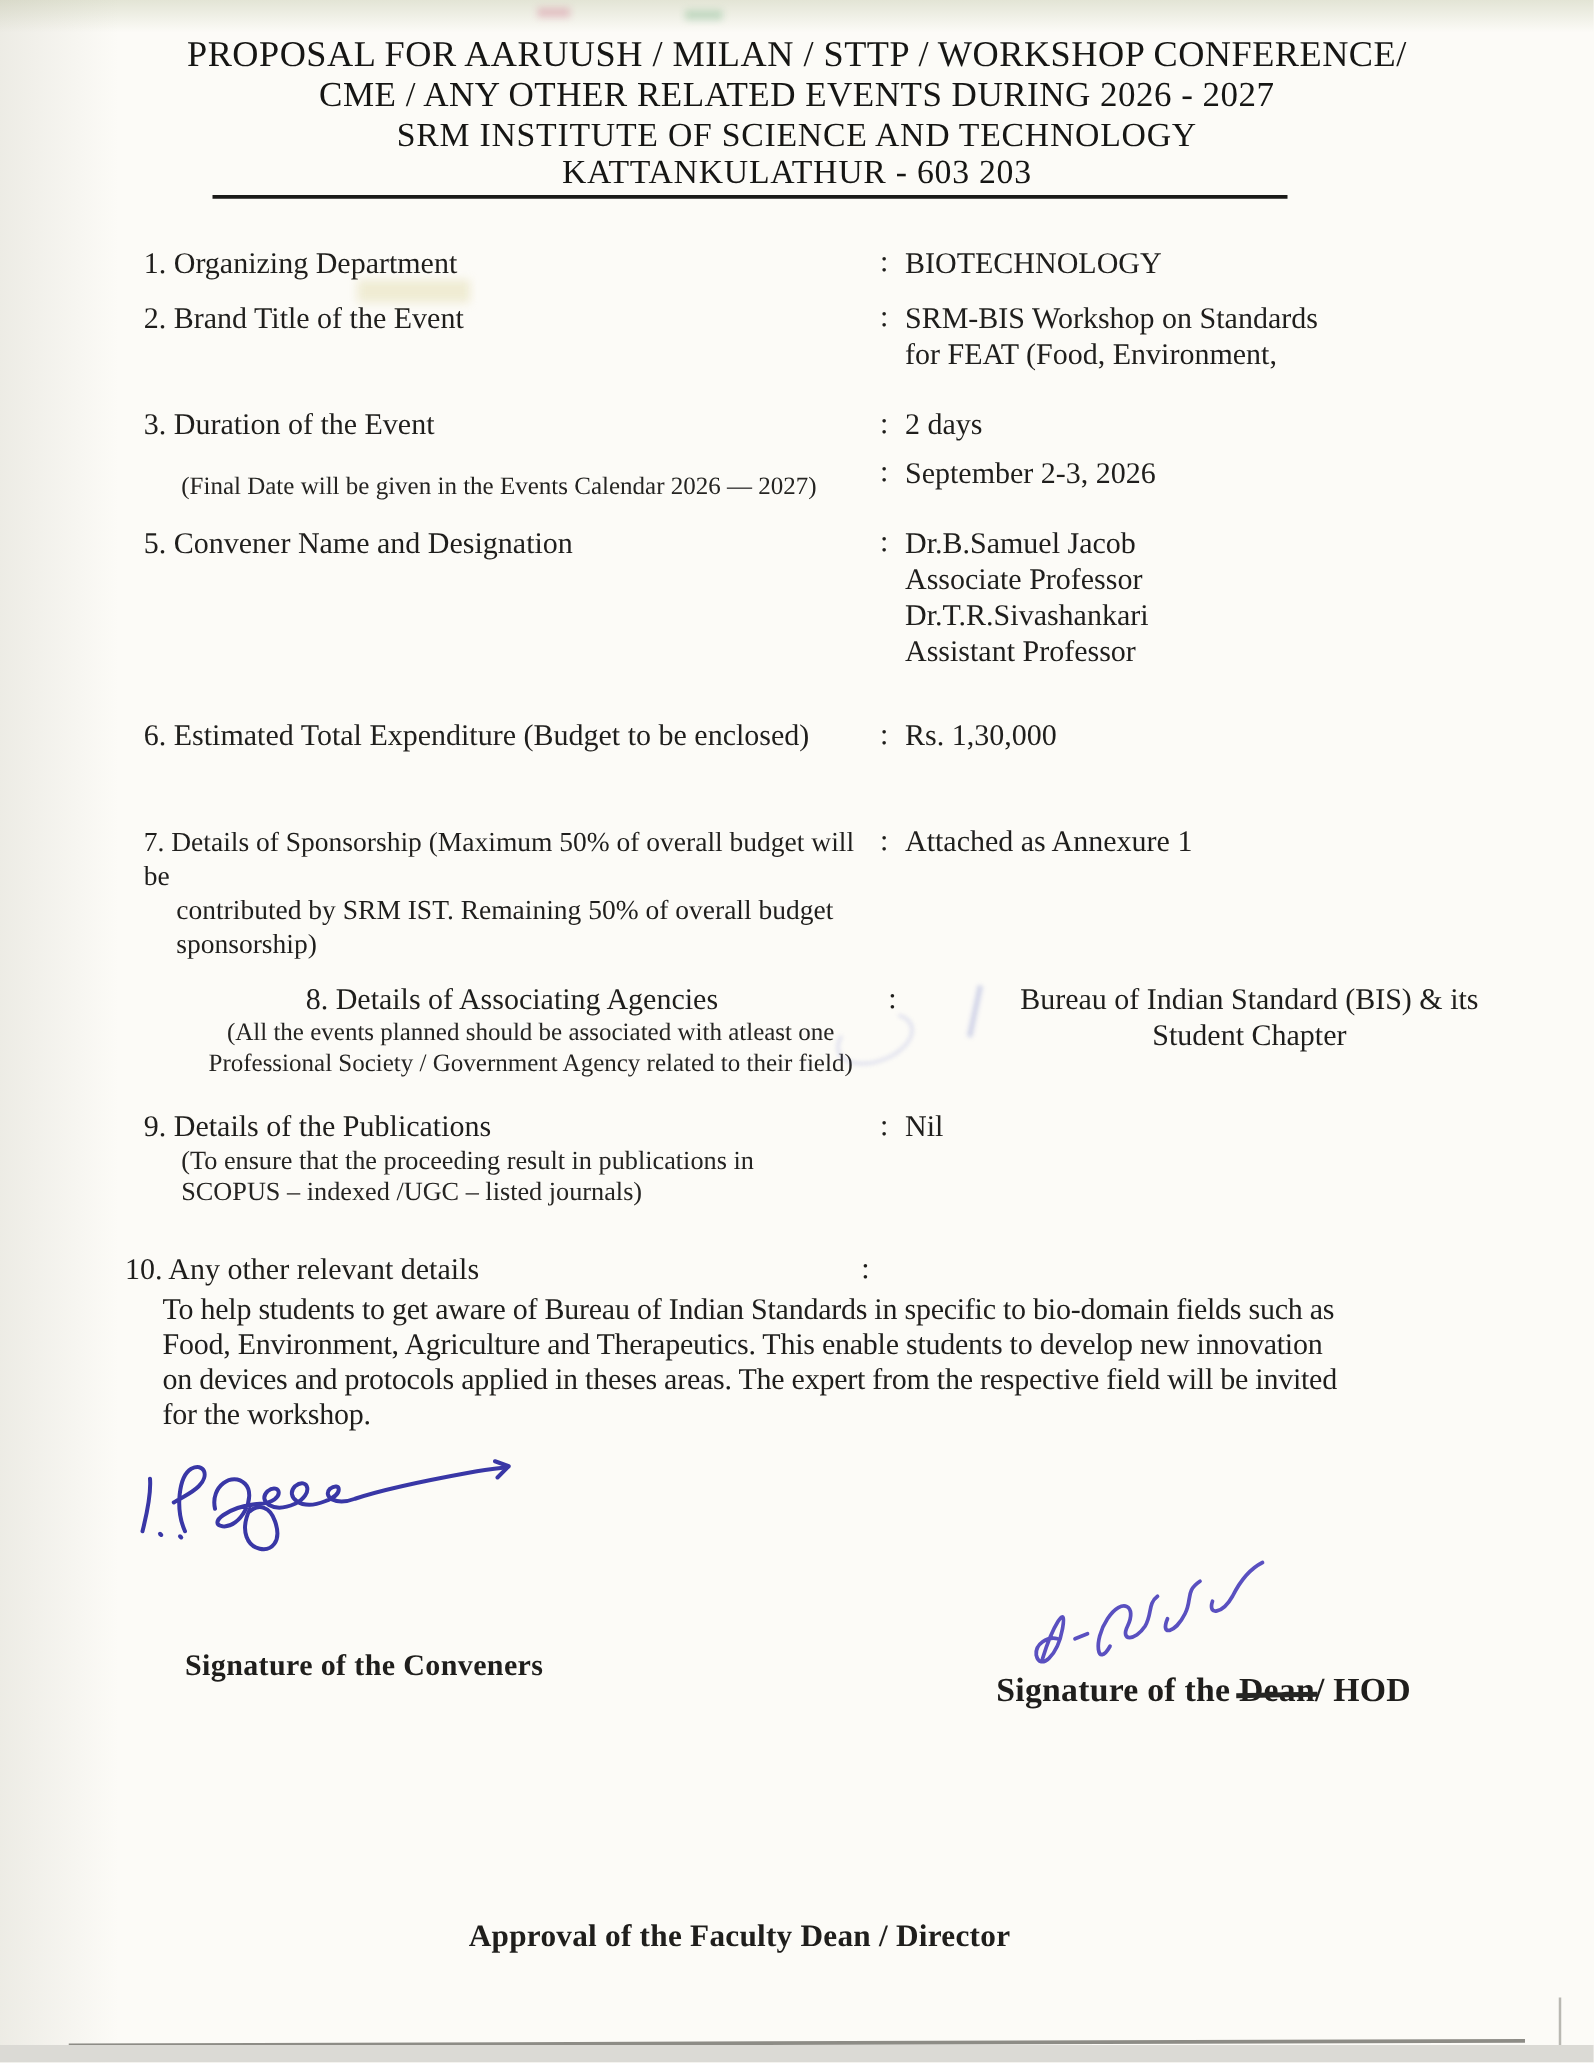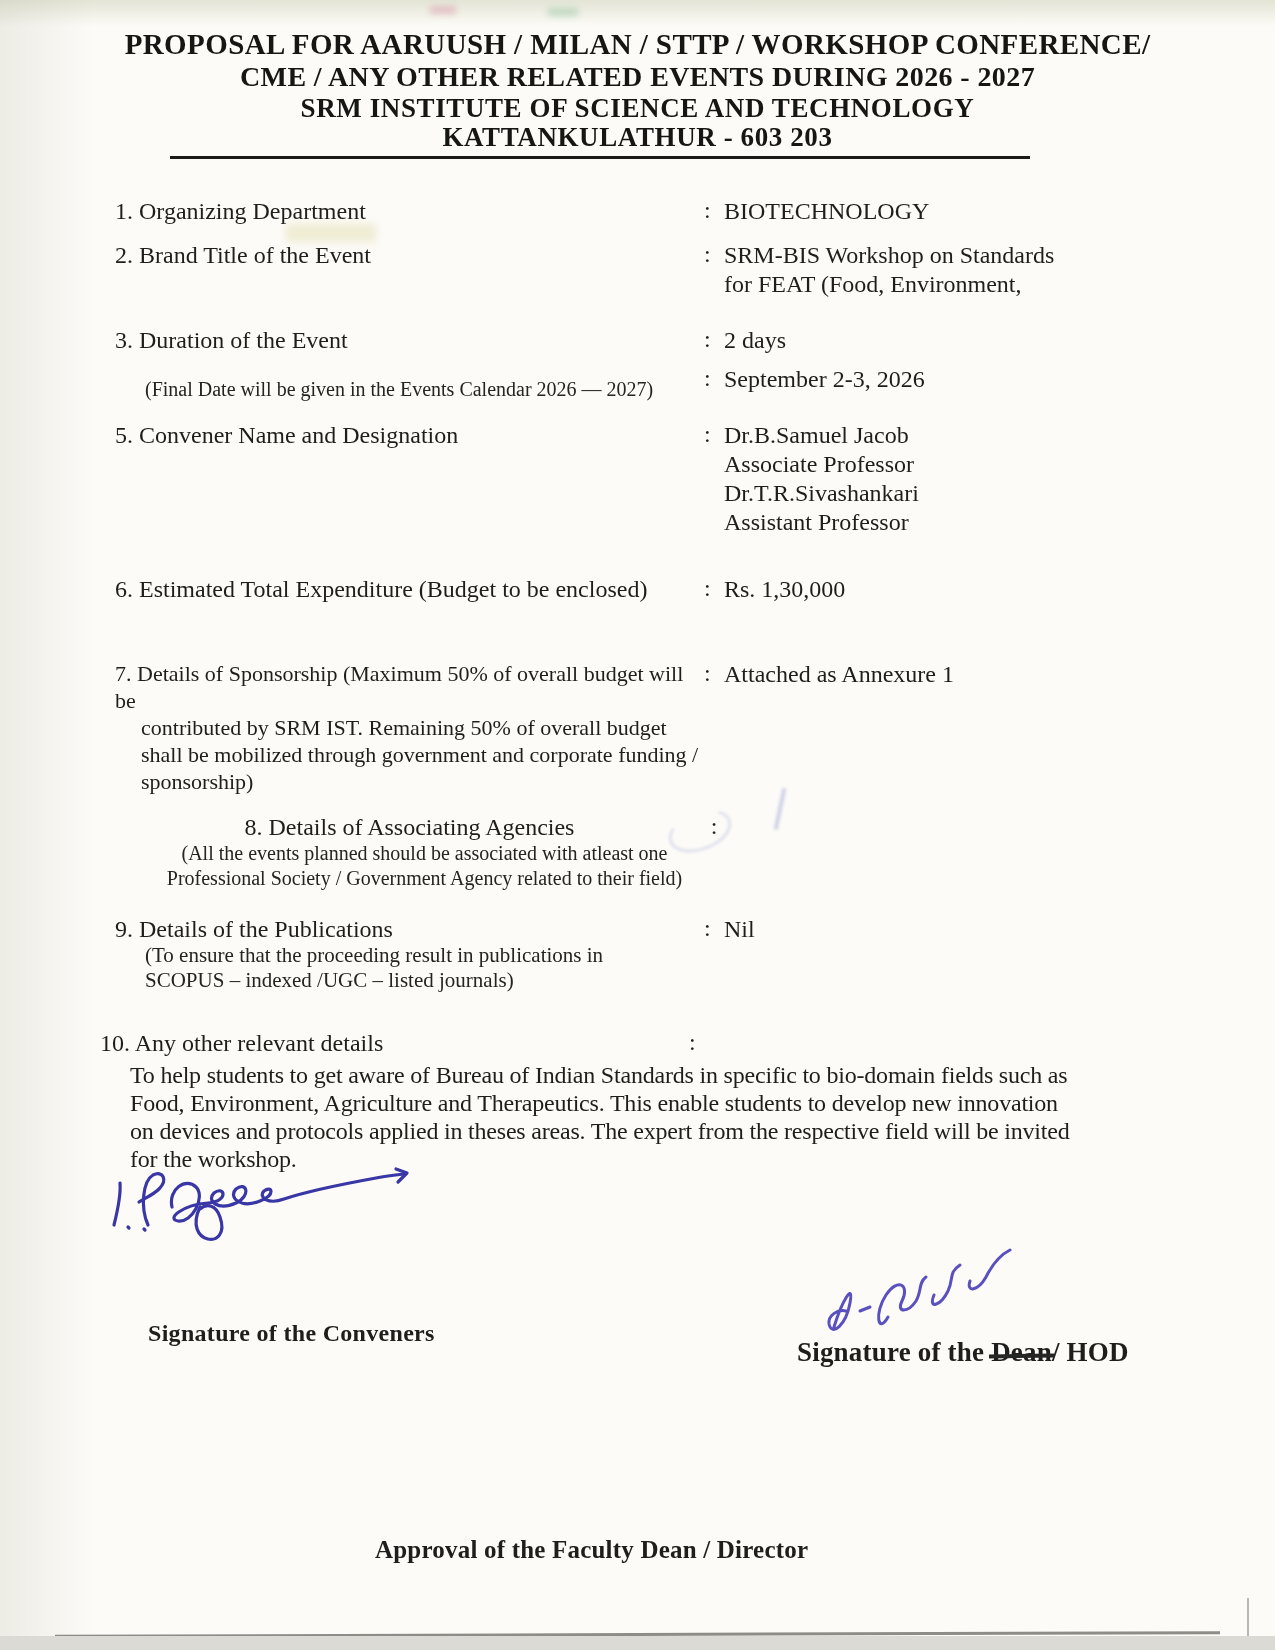--- a/index.html
+++ b/index.html
@@ -18,21 +18,21 @@
   .speck2{position:absolute;top:8px;left:548px;width:30px;height:8px;background:rgba(140,190,150,.45);filter:blur(3px);}
   .ghost1{position:absolute;top:224px;left:286px;width:90px;height:18px;background:rgba(208,196,118,.28);filter:blur(4px);}
   .ghost2{position:absolute;top:812px;left:668px;width:60px;height:34px;border-radius:50%;
     border:2px solid rgba(90,100,190,.25);border-top-color:transparent;filter:blur(1.5px);transform:rotate(-20deg);}
   .ghost3{position:absolute;top:788px;left:778px;width:4px;height:42px;background:rgba(90,100,190,.28);filter:blur(1.5px);transform:rotate(12deg);}
   .paper-edge-line{position:absolute;top:1633px;left:55px;width:1165px;height:3px;background:#8d8c86;transform:rotate(-0.18deg);}
   .below-edge{position:absolute;top:1636px;left:0;right:0;bottom:0;background:#dbdad5;}
   .right-edge-line{position:absolute;top:1598px;left:1247px;width:2px;height:38px;background:#b9b8b2;}
 
   
-  .header{padding-top:28px;text-align:center;font-weight:bold;color:#161614;}
+  .header{padding-top:28px;text-align:center;font-weight:normal;color:#161614;}
   .header .h1{font-size:29px;line-height:33px;letter-spacing:.4px;}
   .header .h2{font-size:28px;line-height:32px;letter-spacing:.4px;}
   .header .h3{font-size:27px;line-height:30px;letter-spacing:.6px;}
   .header .h4{font-size:27px;line-height:29px;letter-spacing:.6px;}
   .header-rule{margin:4px 0 0 170px;width:860px;height:3px;background:#1a1a18;}
 
   
   .form{padding-left:100px;font-size:24px;}
   .row{display:grid;grid-template-columns:604px 20px auto;align-items:start;}
   .row .lbl{grid-column:1;padding-left:15px;}
@@ -149,36 +149,39 @@
     <span class="colon">:</span>
     <div class="vals">
         <span class="vline">Rs. 1,30,000</span>
       </div>
   </div>
 
   <div class="row m-i7">
     <div class="lbl small7">
       <span class="lline small7">7. Details of Sponsorship (Maximum 50% of overall budget will be</span>
       <span class="lline small7 cont">contributed by SRM IST. Remaining 50% of overall budget</span>
-      <span class="lline small7 cont">shall be mobilized through government and corporate funding /</span>
       <span class="lline small7 cont">sponsorship)</span>
     </div>
     <span class="colon">:</span>
     <div class="vals">
         <span class="vline">Attached as Annexure 1</span>
       </div>
   </div>
 
   <div class="row m-i8">
     <div class="lbl">
       <span class="lline">8. Details of Associating Agencies</span>
       <span class="lline note">(All the events planned should be associated with atleast one</span>
       <span class="lline note">Professional Society / Government Agency related to their field)</span>
     </div>
     <span class="colon">:</span>
+    <div class="vals">
+      <span class="vline">Bureau of Indian Standard (BIS) &amp; its</span>
+      <span class="vline">Student Chapter</span>
+    </div>
   </div>
 
   <div class="row m-i9">
     <div class="lbl">
       <span class="lline">9. Details of the Publications</span>
       <span class="lline note note9">(To ensure that the proceeding result in publications in</span>
       <span class="lline note note9">SCOPUS – indexed /UGC – listed journals)</span>
     </div>
     <span class="colon">:</span>
     <div class="vals">

